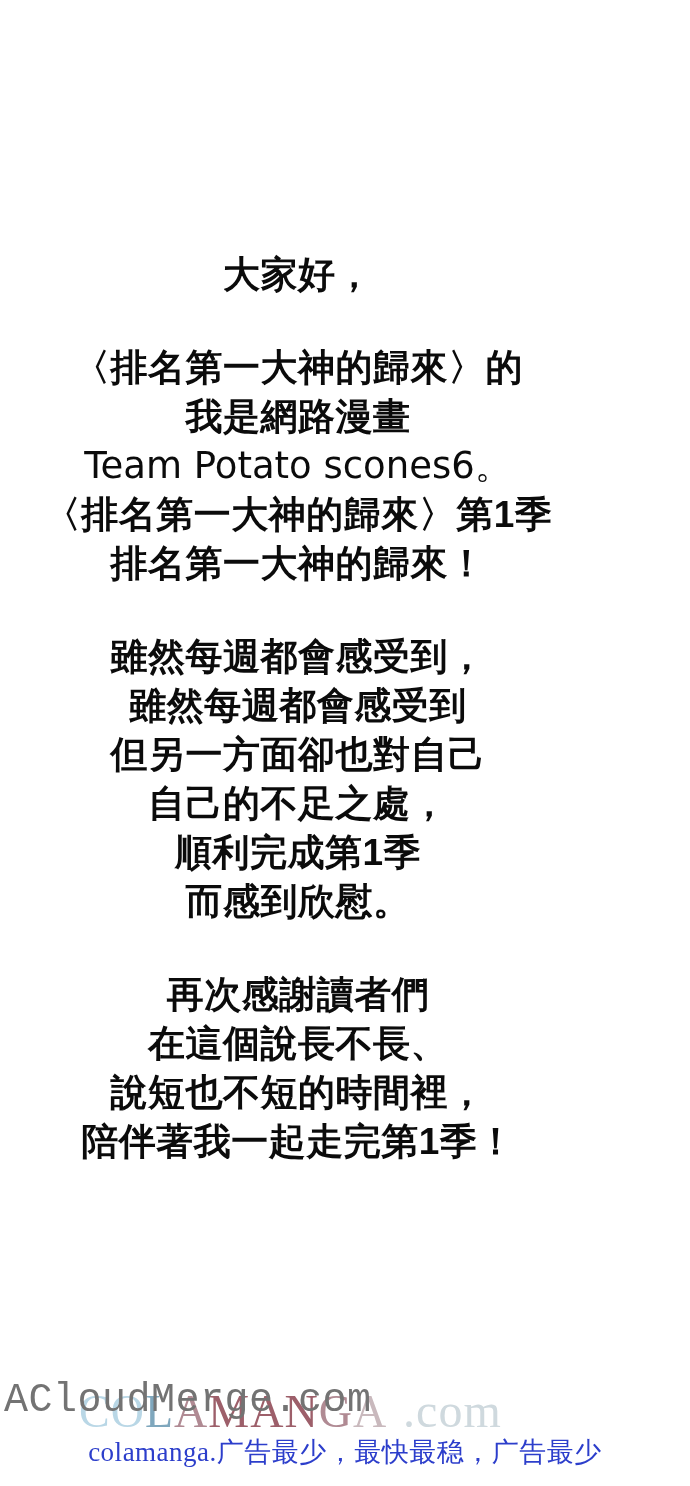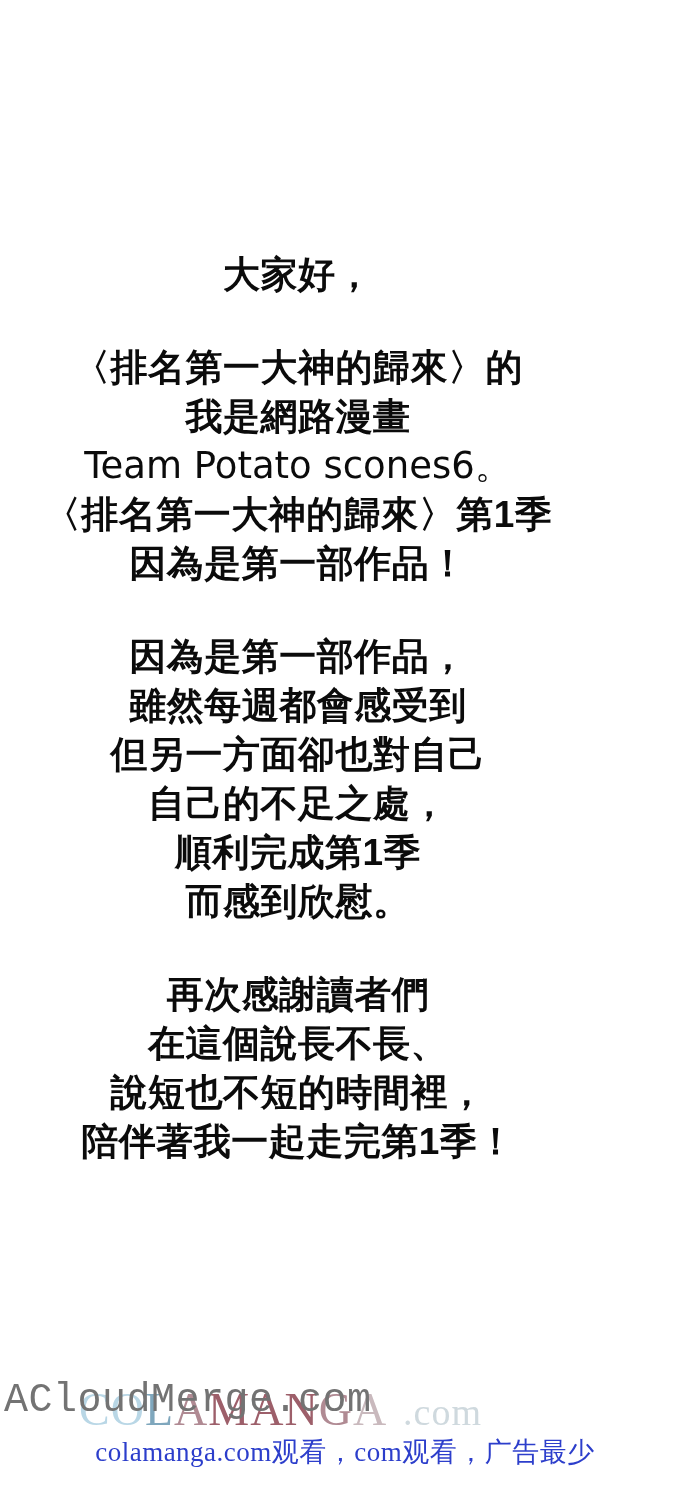--- a/index.html
+++ b/index.html
@@ -72,21 +72,21 @@
     white-space: pre;
     font-weight: 400;
   }
   .wm-line1 .c1 { color: #b9d7e6; }
   .wm-line1 .c2 { color: #7fa7bd; }
   .wm-line1 .c3 { color: #b08a93; }
   .wm-line1 .c4 { color: #9d5f6a; }
   .wm-line1 .c5 { color: #c9b9bd; }
   .wm-line1 .dotcom {
     color: #cfd9de;
-    font-size: 38px;
+    font-size: 48px;
     padding-left: 16px;
   }
 
   .wm-line2 {
     position: absolute;
     left: 4px;
     top: 48px;
     font-family: Liberation Mono, monospace;
     font-size: 40px;
     color: #737373;
@@ -116,25 +116,25 @@
 
     <div class="para">
       <span class="line">大家好，</span>
     </div>
 
     <div class="para">
       <span class="line">〈排名第一大神的歸來〉的</span>
       <span class="line">我是網路漫畫</span>
       <span class="line latin">Team Potato scones6。</span>
       <span class="line">〈排名第一大神的歸來〉第1季</span>
-      <span class="line">因為是第一部作品！</span>
+      <span class="line">排名第一大神的歸來！</span>
     </div>
 
     <div class="para">
-      <span class="line">因為是第一部作品，</span>
+      <span class="line">雖然每週都會感受到，</span>
       <span class="line">雖然每週都會感受到</span>
       <span class="line">但另一方面卻也對自己</span>
       <span class="line">自己的不足之處，</span>
       <span class="line">順利完成第1季</span>
       <span class="line">而感到欣慰。</span>
     </div>
 
     <div class="para">
       <span class="line">再次感謝讀者們</span>
       <span class="line">在這個說長不長、</span>
@@ -145,17 +145,17 @@
   </div>
 
   <div class="watermark">
 
     <div class="wm-line1">
       <span class="c1">C</span><span class="c1">O</span><span class="c2">L</span><span class="c3">A</span><span class="c4">M</span><span class="c4">A</span><span class="c4">N</span><span class="c3">G</span><span class="c5">A</span><span class="dotcom">.com</span>
     </div>
 
     <div class="wm-line2">ACloudMerge.com</div>
 
-    <div class="wm-line3">colamanga.com观看，com观看，广告最少</div>
+    <div class="wm-line3">colamanga.广告最少，最快最稳，广告最少</div>
 
   </div>
 
 </div>
 
 </body></html>

